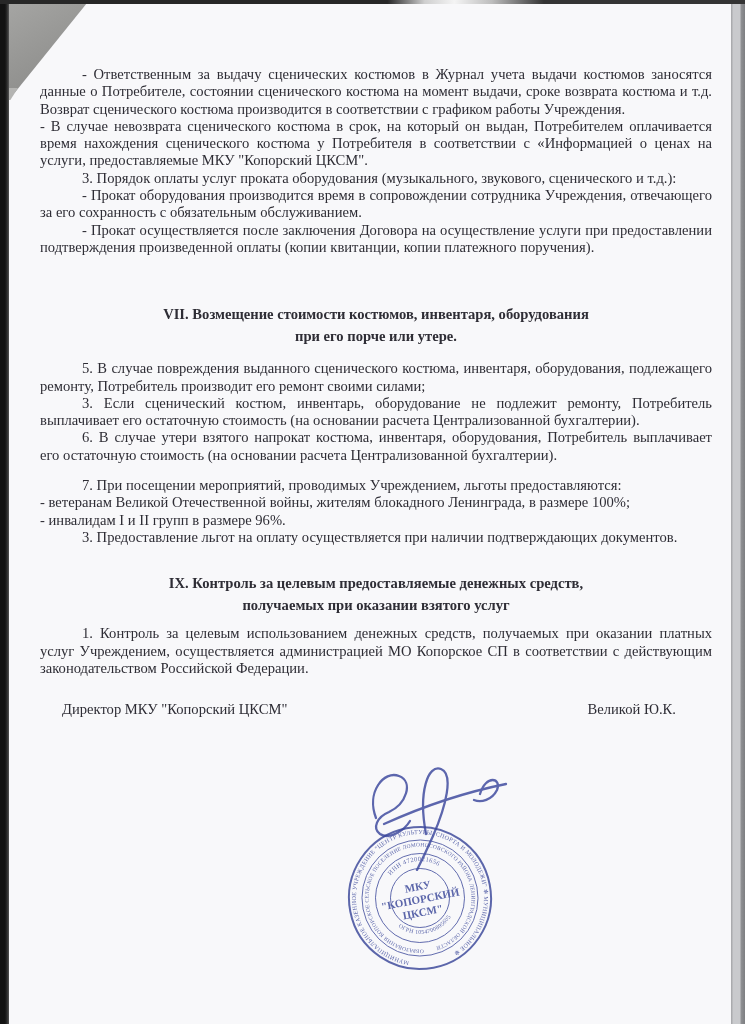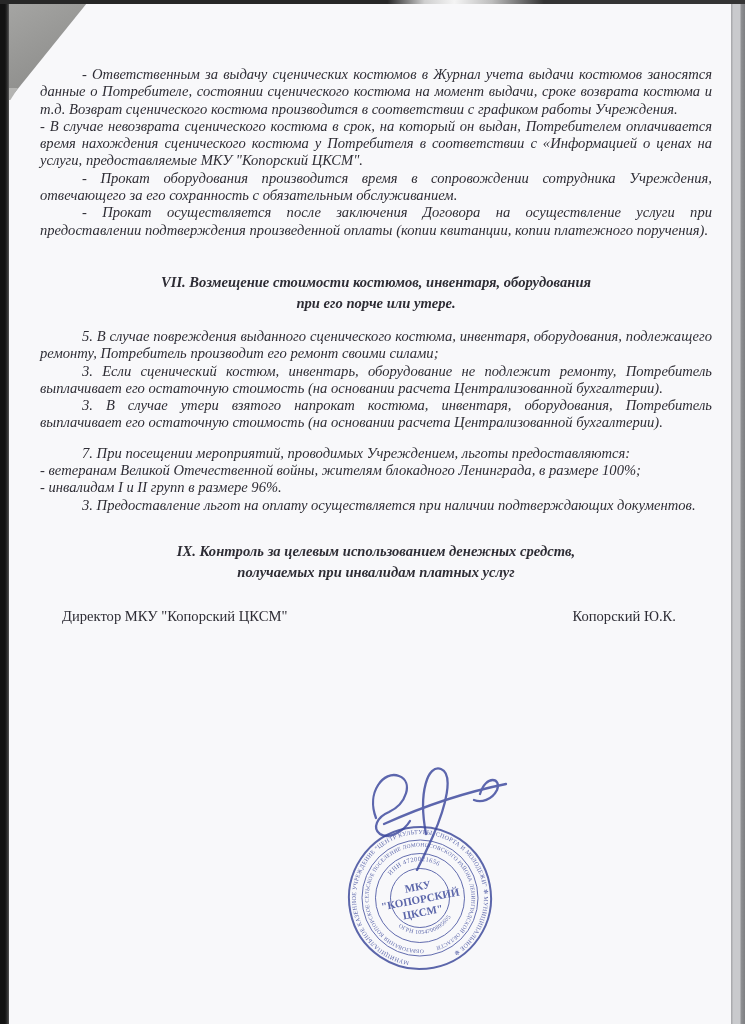--- a/index.html
+++ b/index.html
@@ -13,21 +13,21 @@
   .edge-right{position:absolute;right:0;top:0;width:14px;height:100%;z-index:5;
         background:linear-gradient(90deg,#aaabae 0 1px,#c9cacd 2px 9px,#909194 10px,#7d7e81 14px);}
   .corner-wedge{position:absolute;left:9px;top:3px;width:78px;height:90px;z-index:4;
         background:linear-gradient(150deg,#a5a5a3,#878785);
         clip-path:polygon(0 0,100% 0,7% 100%,0 100%);}
   .corner-notch{position:absolute;left:9px;top:88px;width:9px;height:12px;z-index:4;
         background:#b4b4b2;clip-path:polygon(0 0,100% 0,15% 100%,0 100%);}
   
   .content{position:absolute;left:40px;top:66px;width:672px;z-index:2;
         font-size:14.6px;line-height:17.3px;text-align:justify;text-align-last:left;}
-  .content p{margin:0;font-style:italic;}
+  .content p{margin:0;}
   .ind{text-indent:42px;}
   .sec-head{font-weight:bold;text-align:center;text-align-last:center;line-height:21.5px;margin:0;}
   .sig-row{display:flex;justify-content:space-between;margin-top:24px;}
   .sig-left{margin-left:22px;}
   .sig-right{margin-right:36px;}
   
   .signature{position:absolute;left:362px;top:756px;z-index:8;}
   .stamp{position:absolute;left:338px;top:816px;z-index:7;opacity:.88;}
 </style>
 </head>
@@ -37,43 +37,45 @@
 
   <div class="edge-left"></div>
   <div class="edge-top"></div>
   <div class="edge-right"></div>
   <div class="corner-wedge"></div>
   <div class="corner-notch"></div>
 
   <div class="content">
     <p class="ind">- Ответственным за выдачу сценических костюмов в Журнал учета выдачи костюмов заносятся данные о Потребителе, состоянии сценического костюма на момент выдачи, сроке возврата костюма и т.д. Возврат сценического костюма производится в соответствии с графиком работы Учреждения.</p>
     <p>- В случае невозврата сценического костюма в срок, на который он выдан, Потребителем оплачивается время нахождения сценического костюма у Потребителя в соответствии с «Информацией о ценах на услуги, предоставляемые МКУ "Копорский ЦКСМ".</p>
+    <p class="ind">3. Порядок оплаты услуг проката оборудования (музыкального, звукового, сценического и т.д.):</p>
     <p class="ind">- Прокат оборудования производится время в сопровождении сотрудника Учреждения, отвечающего за его сохранность с обязательным обслуживанием.</p>
     <p class="ind">- Прокат осуществляется после заключения Договора на осуществление услуги при предоставлении подтверждения произведенной оплаты (копии квитанции, копии платежного поручения).</p>
 
-    <p class="sec-head" style="margin-top:33px;">VII.  Возмещение стоимости костюмов, инвентаря, оборудования</p>
+    <p class="sec-head" style="margin-top:48px;">VII.  Возмещение стоимости костюмов, инвентаря, оборудования</p>
     <p class="sec-head">при его порче или утере.</p>
 
     <p class="ind" style="margin-top:13px;">5. В случае повреждения выданного сценического костюма, инвентаря, оборудования, подлежащего ремонту, Потребитель производит его ремонт своими силами;</p>
     <p class="ind">3. Если сценический костюм, инвентарь, оборудование не подлежит ремонту, Потребитель выплачивает его остаточную стоимость (на основании расчета Централизованной бухгалтерии).</p>
-    <p class="ind">3. В случае утери взятого напрокат костюма, инвентаря, оборудования, Потребитель выплачивает его остаточную стоимость (на основании расчета Централизованной бухгалтерии).</p>
+    <p class="ind">6. В случае утери взятого напрокат костюма, инвентаря, оборудования, Потребитель выплачивает его остаточную стоимость (на основании расчета Централизованной бухгалтерии).</p>
 
 
     <p class="ind" style="margin-top:13px;">7.  При посещении мероприятий, проводимых Учреждением,  льготы предоставляются:</p>
     <p>- ветеранам Великой Отечественной войны, жителям блокадного Ленинграда, в размере 100%;</p>
     <p>- инвалидам I и II групп в размере 96%.</p>
     <p class="ind">3. Предоставление льгот на оплату осуществляется  при наличии подтверждающих документов.</p>
 
-    <p class="sec-head" style="margin-top:27px;">IX. Контроль  за целевым использованием денежных средств,</p>
-    <p class="sec-head">получаемых  при инвалидам платных услуг</p>
+    <p class="sec-head" style="margin-top:27px;">IX. Контроль  за целевым предоставляемые денежных средств,</p>
+    <p class="sec-head">получаемых  при оказании взятого услуг</p>
 
+    <p class="ind" style="margin-top:9px;">1. Контроль за целевым использованием денежных средств, получаемых при оказании платных услуг Учреждением, осуществляется администрацией МО Копорское СП в  соответствии с действующим законодательством Российской Федерации.</p>
 
     <div class="sig-row">
       <span class="sig-left">Директор МКУ "Копорский ЦКСМ"</span>
-      <span class="sig-right">Копорский Ю.К.</span>
+      <span class="sig-right">Великой Ю.К.</span>
     </div>
   </div>
 
   <div class="signature">
     <svg width="150" height="115" viewBox="0 0 150 115">
       <g fill="none" stroke="#3b479d" stroke-width="2.3" stroke-linecap="round" opacity="0.82">
         <path d="M14,62 C4,36 22,14 37,20 C52,26 44,48 27,56 C15,61 10,72 18,78 C27,84 42,75 48,65"></path>
         <path d="M64,78 C56,36 66,8 79,13 C92,18 84,50 71,80 C63,98 58,108 55,114"></path>
         <path d="M22,68 C62,50 104,36 144,28"></path>
         <path d="M118,38 C124,18 140,22 135,34 C130,44 119,47 112,44"></path>

